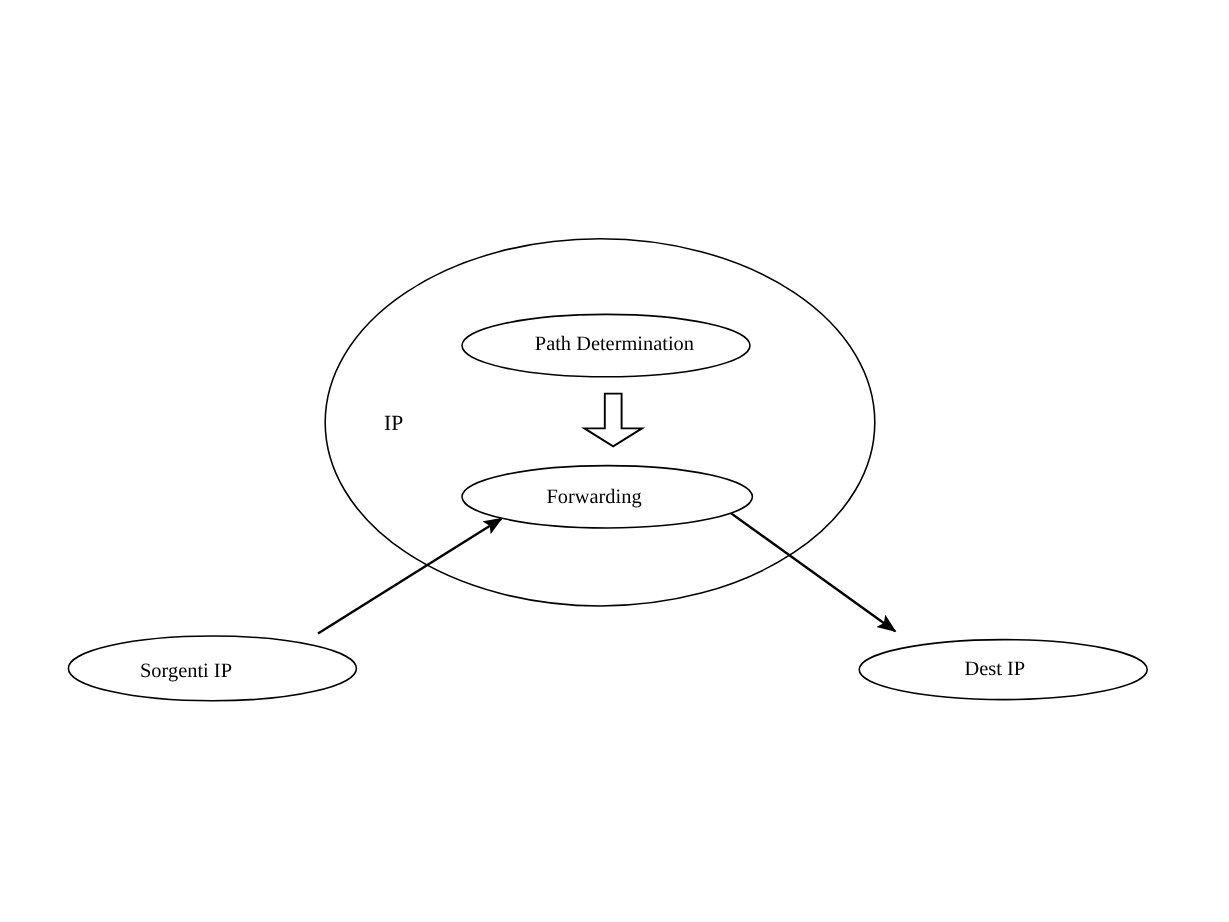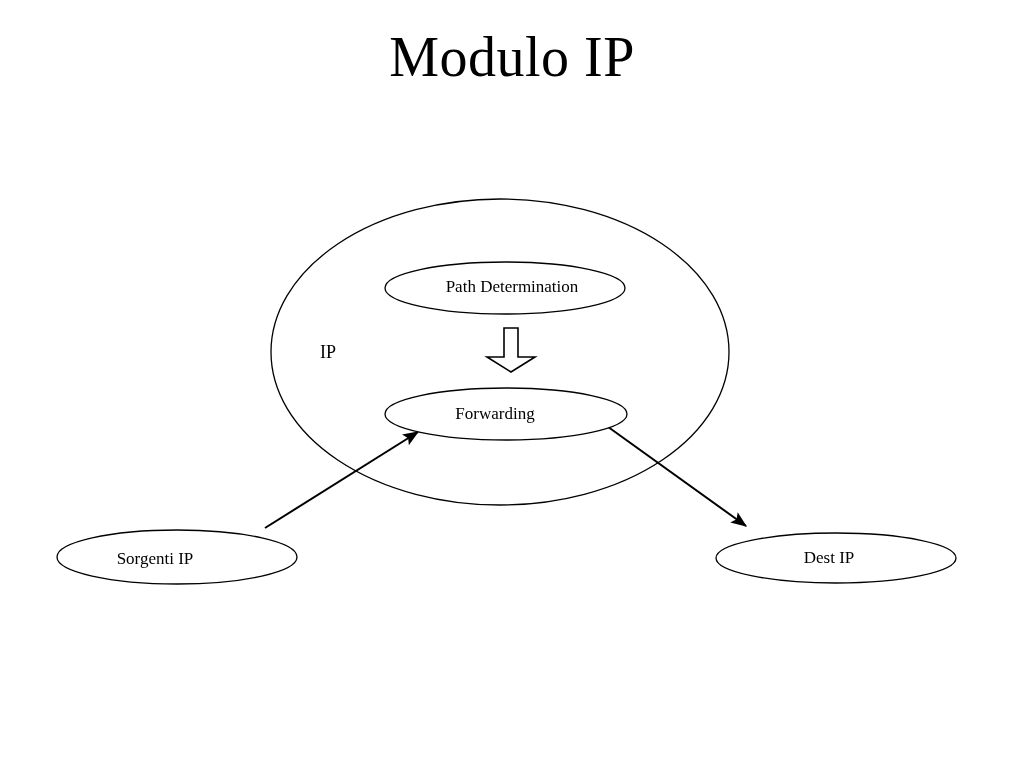--- a/index.html
+++ b/index.html
@@ -74,21 +74,20 @@
     stroke: #000000;
     stroke-width: 1.6;
     stroke-linejoin: miter;
   }
 </style>
 </head>
 <body>
 
 <div id="slide">
 
-  <div id="slide-title">Modulo IP</div>
 
   <svg id="diagram" viewBox="0 0 1024 768" xmlns="http://www.w3.org/2000/svg">
 
     <defs>
       <marker id="arrowhead" markerWidth="9" markerHeight="9" refX="7.4" refY="3.2" orient="auto" markerUnits="strokeWidth">
         <path d="M0,0 L8,3.2 L0,6.4 L1.6,3.2 z" fill="#000000"></path>
       </marker>
     </defs>
 
     <g>

